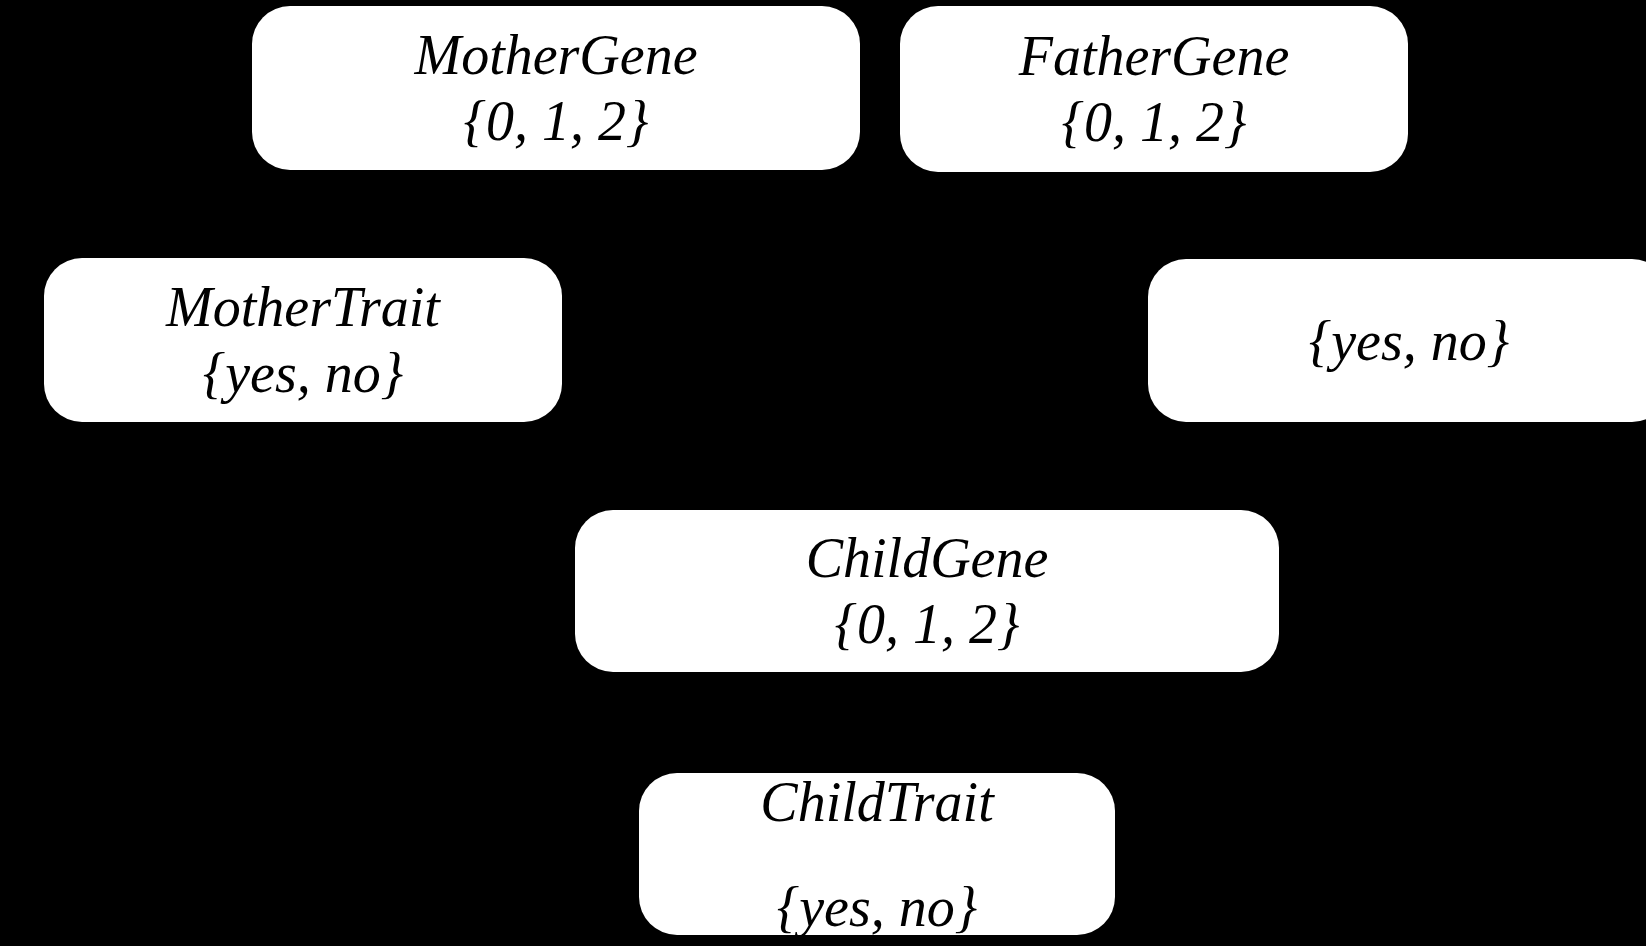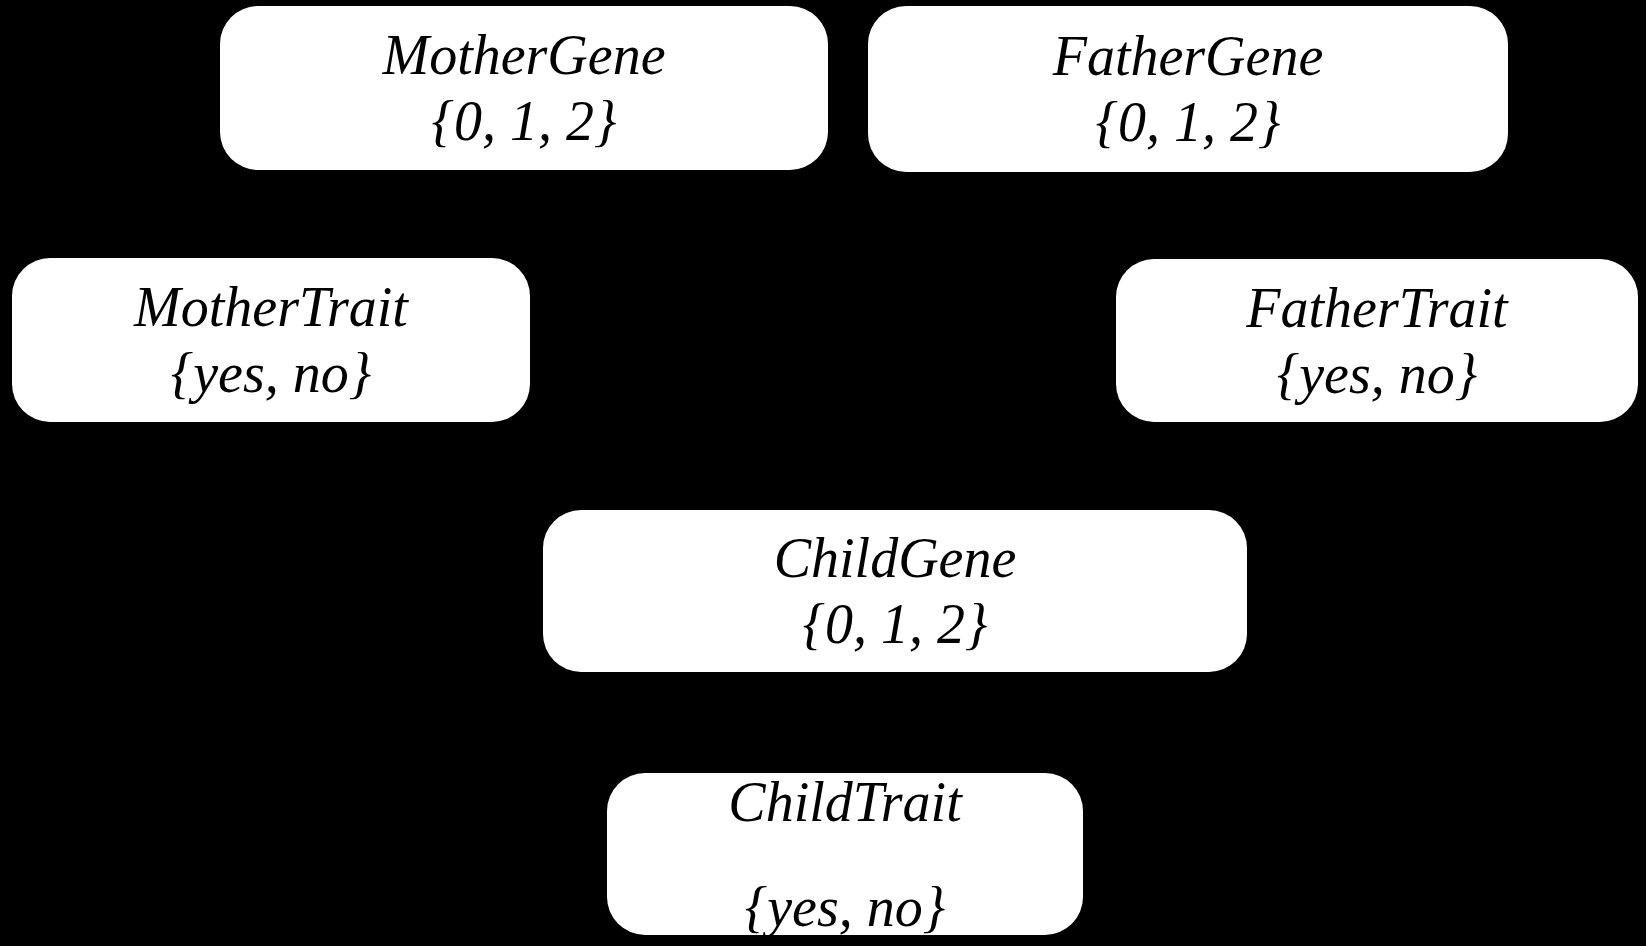--- a/index.html
+++ b/index.html
@@ -21,29 +21,30 @@
     border-radius: 38px;
     color: #000000;
     display: flex;
     flex-direction: column;
     justify-content: center;
     align-items: center;
     text-align: center;
     font-style: italic;
     font-size: 56px;
     line-height: 66px;
+    margin-left: 32px;
   }
   .node .node-label,
   .node .node-domain {
     display: block;
     white-space: nowrap;
   }
   
   #node-mother-gene  { left: 220px;  top: 6px;   width: 608px; height: 164px; }
-  #node-father-gene  { left: 868px;  top: 6px;   width: 640px; height: 166px; }
+  #node-father-gene  { left: 868px;  top: 6px;   width: 508px; height: 166px; }
   #node-mother-trait { left: 12px;   top: 258px; width: 518px; height: 164px; font-style: italic; }
   #node-father-trait { left: 1116px; top: 259px; width: 522px; height: 163px; }
   #node-child-gene   { left: 543px;  top: 510px; width: 704px; height: 162px; }
   #node-child-trait  { left: 607px;  top: 773px; width: 476px; height: 162px; gap: 39px; }
 </style>
 </head>
 <body>
 
 <div class="canvas">
 
@@ -56,21 +57,20 @@
     <span class="node-label">FatherGene</span>
     <span class="node-domain">{0, 1, 2}</span>
   </div>
 
   <div class="node" id="node-mother-trait">
     <span class="node-label">MotherTrait</span>
     <span class="node-domain">{yes, no}</span>
   </div>
 
   <div class="node" id="node-father-trait">
-    <span class="node-label">FatherTrait</span>
     <span class="node-domain">{yes, no}</span>
   </div>
 
   <div class="node" id="node-child-gene">
     <span class="node-label">ChildGene</span>
     <span class="node-domain">{0, 1, 2}</span>
   </div>
 
   <div class="node" id="node-child-trait">
     <span class="node-label">ChildTrait</span>

